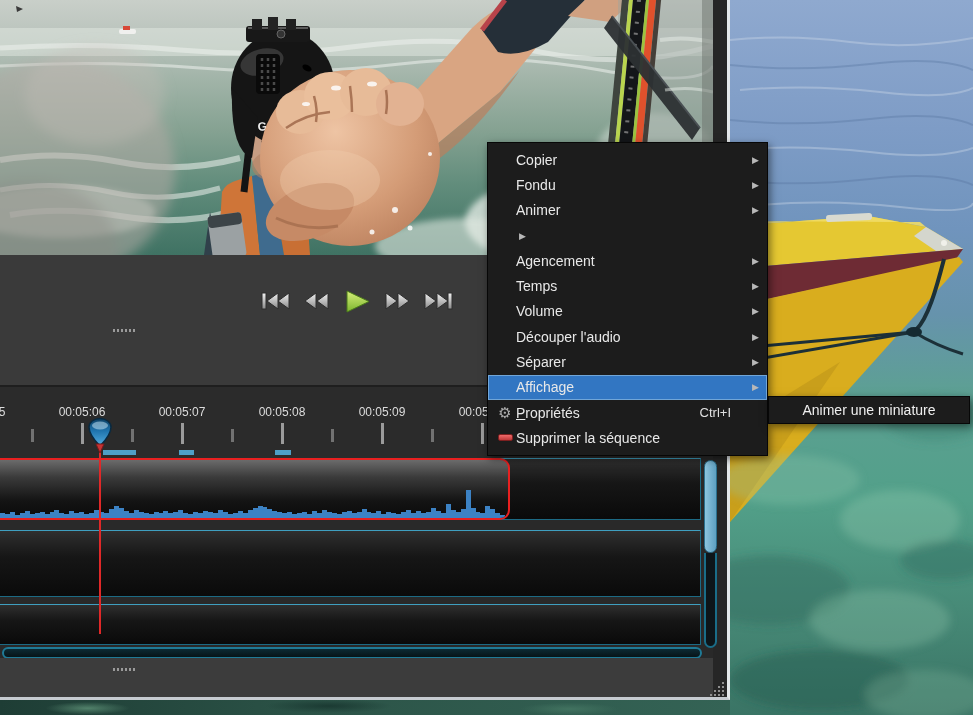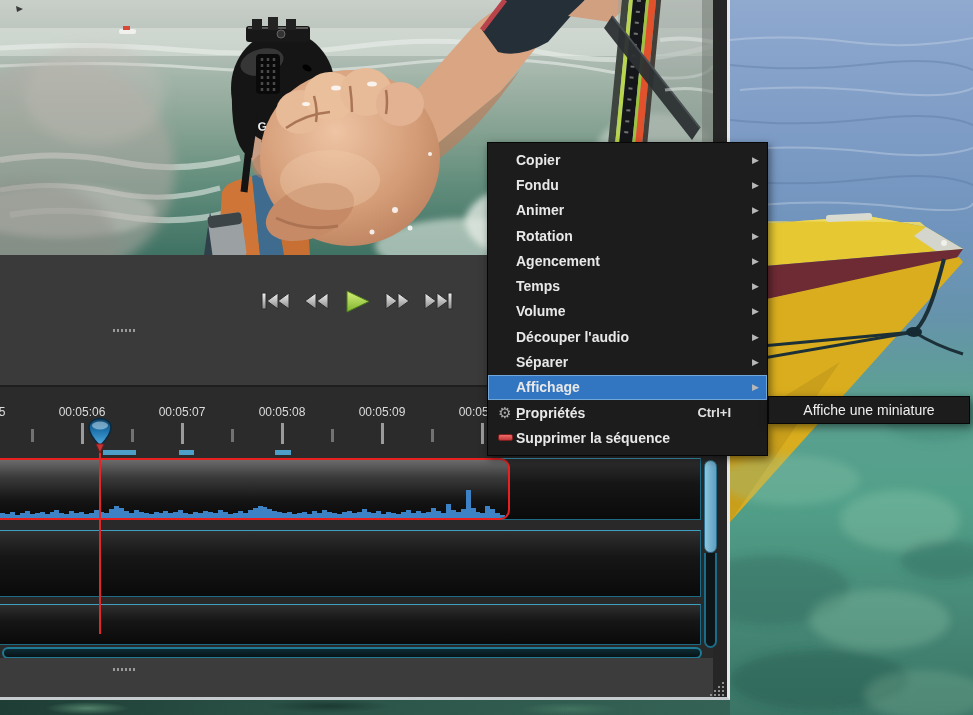--- a/index.html
+++ b/index.html
@@ -62,21 +62,21 @@
   #vscroll-thumb{position:absolute;left:704px;top:73px;width:13px;height:93px;background:linear-gradient(90deg,#8cc4de,#5e9fc0);
     border-radius:7px;border:1px solid #2b6f8c;z-index:3;}
   #vscroll-track{position:absolute;left:704px;top:166px;width:13px;height:95px;
     border:2px solid #1a6d88;border-top:none;border-radius:0 0 7px 7px;background:#0d1519;z-index:2;}
   #resize-grip{position:absolute;left:709px;top:294px;z-index:4;}
 
   
   #context-menu{position:absolute;left:487px;top:142px;width:281px;background:#1c1c1c;
     border:1px solid #070707;padding:4px 0;z-index:20;box-shadow:2px 3px 8px rgba(0,0,0,.5);}
   .menu-row{position:relative;height:25.3px;display:flex;align-items:center;padding:0 8px 0 6px;cursor:pointer;
-    color:#e8e8e8;font-size:14px;font-weight:bold;}
+    color:#e8e8e8;font-size:14px;}
   .menu-row .mi-icon{width:22px;display:flex;justify-content:center;align-items:center;flex:0 0 22px;}
   .menu-row .mi-label{flex:1 1 auto;white-space:nowrap;}
   .menu-row .mi-short{color:#e0e0e0;font-size:13px;margin-right:18px;}
   .menu-row .mi-arrow{width:10px;color:#b8b8b8;font-size:9px;text-align:right;}
   .menu-row.highlight{background:#3276c2;outline:1px solid #71a6d8;outline-offset:-1px;}
   .gear-glyph{font-size:15px;color:#ababab;line-height:1;}
   .remove-glyph{width:15px;height:7px;border-radius:2px;background:linear-gradient(#ef6a6a,#c03a3a);
     border:1px solid #7e2020;}
   #submenu{position:absolute;left:768px;top:396px;width:202px;background:#1c1c1c;
     border:1px solid #070707;z-index:21;box-shadow:2px 3px 8px rgba(0,0,0,.5);}
@@ -539,21 +539,20 @@
         <span class="mi-label">Fondu</span>
         <span class="mi-arrow">▶</span>
       </div>
       <div class="menu-row">
         <span class="mi-icon"></span>
         <span class="mi-label">Animer</span>
         <span class="mi-arrow">▶</span>
       </div>
       <div class="menu-row">
         <span class="mi-icon"></span>
-        <span class="mi-label">Rotation</span>
         <span class="mi-arrow">▶</span>
       </div>
       <div class="menu-row">
         <span class="mi-icon"></span>
         <span class="mi-label">Agencement</span>
         <span class="mi-arrow">▶</span>
       </div>
       <div class="menu-row">
         <span class="mi-icon"></span>
         <span class="mi-label">Temps</span>
@@ -590,16 +589,16 @@
       <div class="menu-row">
         <span class="mi-icon">
           <span class="remove-glyph"></span>
         </span>
         <span class="mi-label">Supprimer la séquence</span>
         <span class="mi-arrow"></span>
       </div>
     </div>
 
   <div id="submenu">
-      <div class="submenu-row">Affiche une miniature</div>
+      <div class="submenu-row">Animer une miniature</div>
     </div>
 
 </div>
 
 </body></html>

